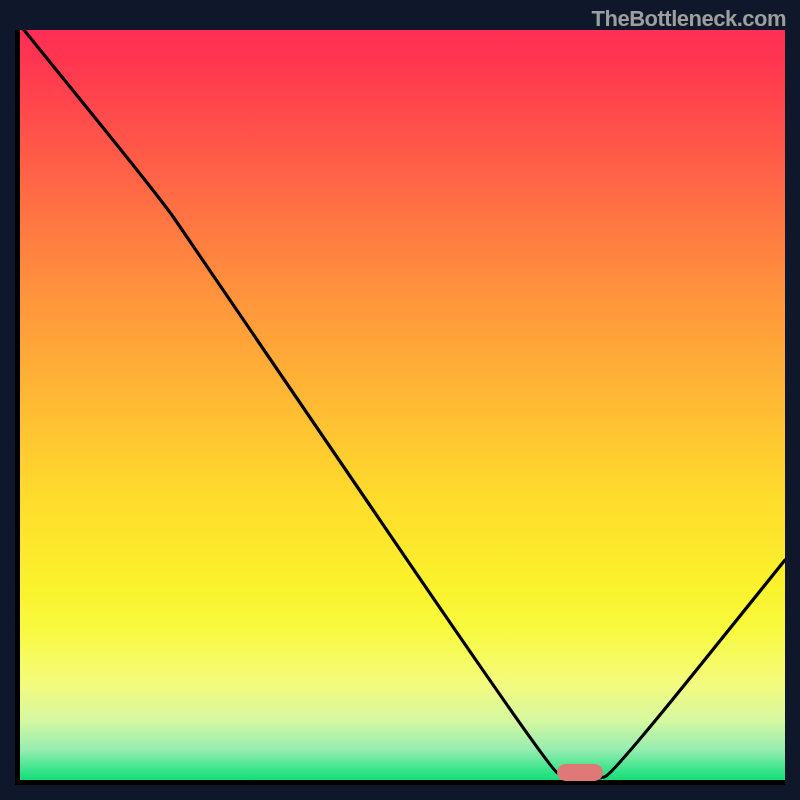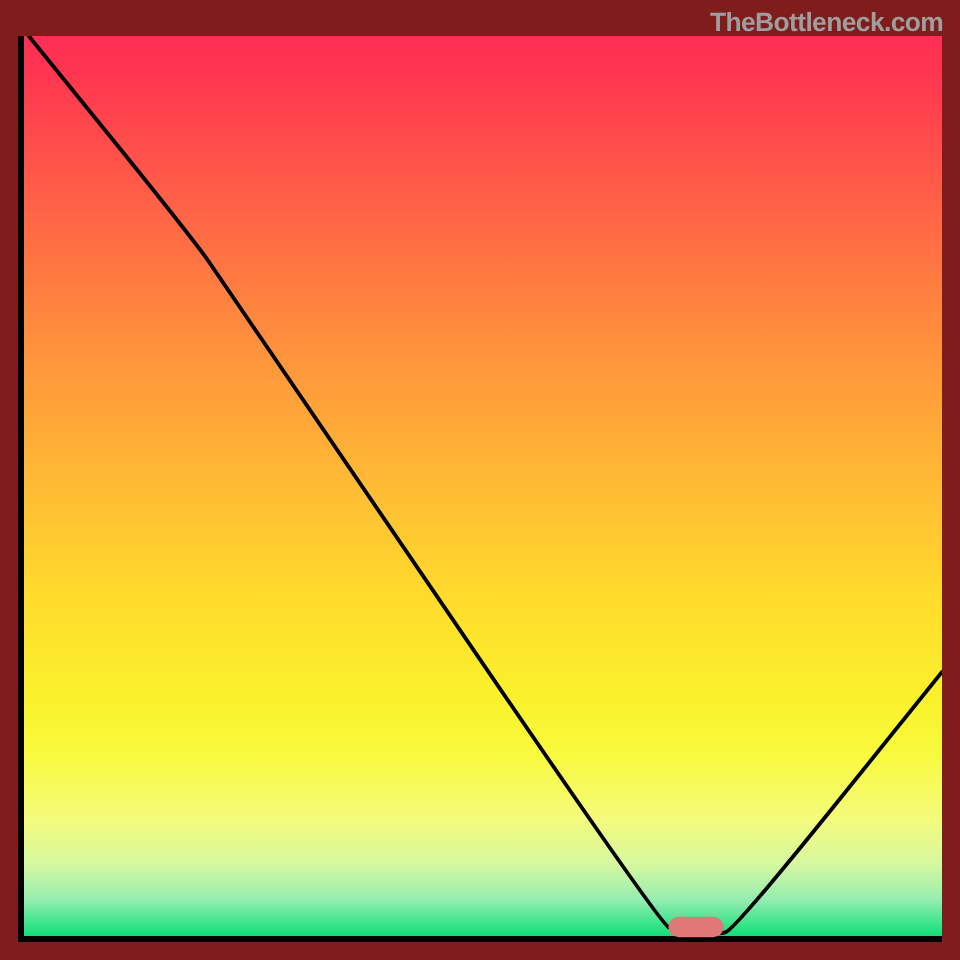--- a/index.html
+++ b/index.html
@@ -7,21 +7,21 @@
     padding: 0;
     width: 800px;
     height: 800px;
     overflow: hidden;
     font-family: Arial, Helvetica, sans-serif;
   }
   .chart-container {
     width: 800px;
     height: 800px;
     position: relative;
-    background: #7f1d1d;
+    background: #0f172a;
   }
   .watermark {
     position: absolute;
     top: 6px;
     right: 14px;
     font-size: 22px;
     font-weight: bold;
     color: #9e9e9e;
     letter-spacing: -0.5px;
     z-index: 30;

